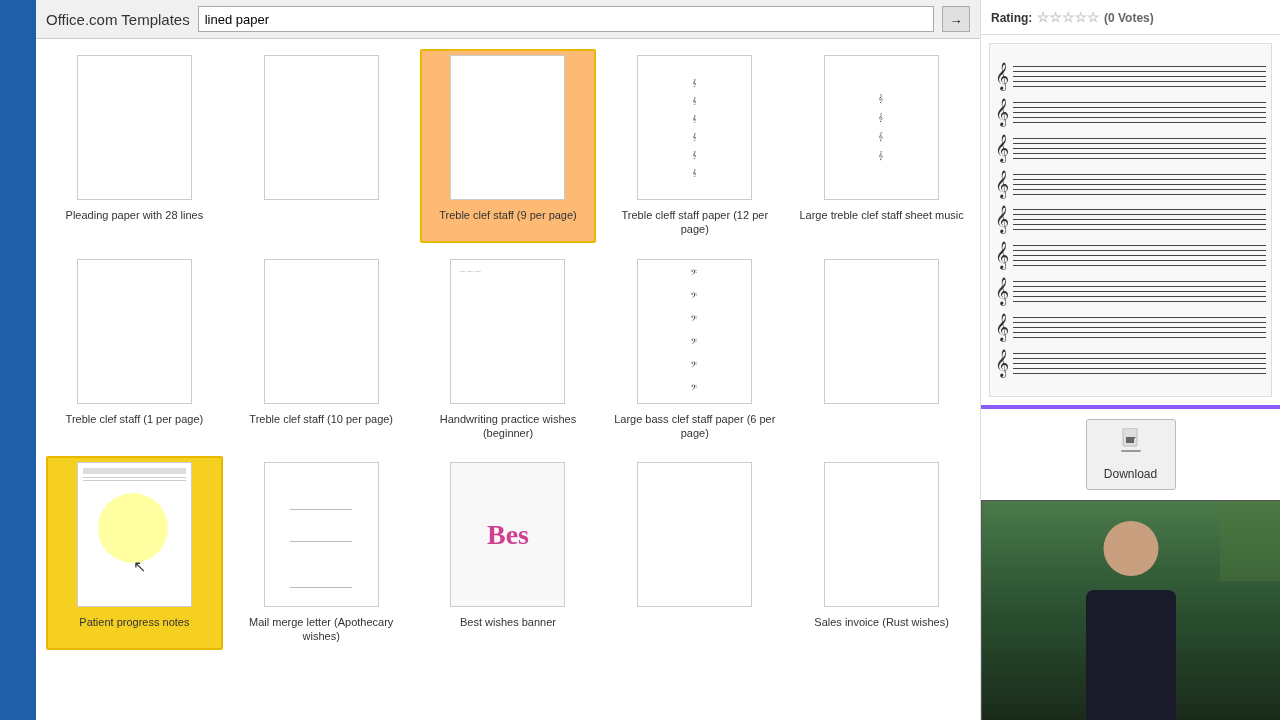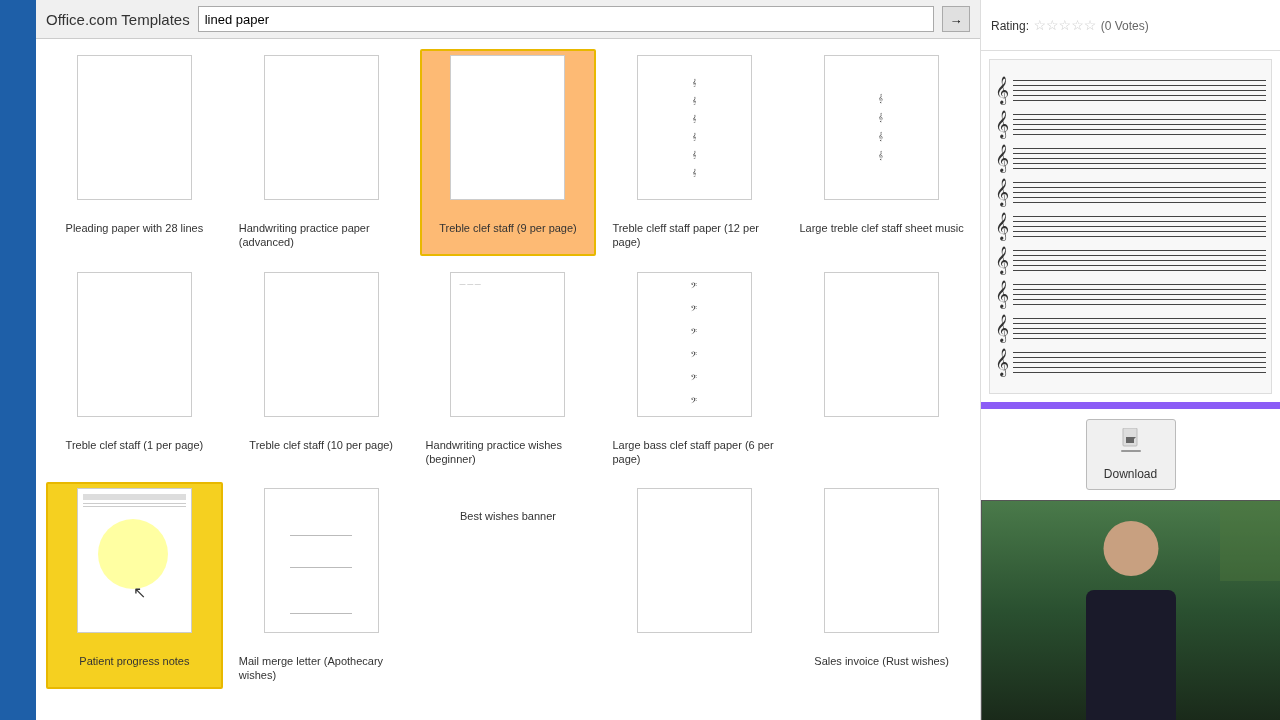--- a/index.html
+++ b/index.html
@@ -93,39 +93,40 @@
       border: 1px solid #ccc;
       display: flex;
       flex-direction: column;
       align-items: center;
       justify-content: center;
       overflow: hidden;
       position: relative;
     }
     .template-label {
       font-size: 11px;
-      text-align: left;
-      margin-top: 21px;
+      text-align: center;
+      margin-top: 8px;
       color: #333;
       line-height: 1.3;
     }
 
     
     .right-panel {
       width: 300px;
       flex-shrink: 0;
       background: #fff;
       border-left: 1px solid #ddd;
       display: flex;
       flex-direction: column;
     }
 
     .rating-section {
-      padding: 16px 10px;
+      padding: 8px 10px;
       border-bottom: 1px solid #ddd;
+      font-weight: bold;
     }
     .rating-label {
       font-size: 12px;
       color: #333;
       display: inline;
     }
     .stars {
       display: inline;
       color: #ccc;
       font-size: 14px;
@@ -176,21 +177,21 @@
       gap: 4px;
     }
     .staff-line-preview { height: 1px; background: #444; width: 100%; }
 
     
     .download-section {
       padding: 10px;
       display: flex;
       align-items: center;
       justify-content: center;
-      border-top: 7px solid #8b5cf6;
+      border-top: 4px solid #8b5cf6;
     }
     .download-btn {
       display: flex;
       flex-direction: column;
       align-items: center;
       gap: 5px;
       background: #f0f0f0;
       border: 1px solid #bbb;
       border-radius: 3px;
       padding: 8px 18px;
@@ -356,21 +357,20 @@
                 <div class="hw-line-solid"></div>
               </div>
             <div class="hw-line-set">
                 <div class="hw-line-dotted"></div>
                 <div class="hw-line-solid"></div>
                 <div class="hw-line-dotted"></div>
                 <div class="hw-line-solid"></div>
               </div>
           </div>
         </div>
-        <span class="template-label">Handwriting practice paper (advanced)</span>
       </div>
 
       <div class="template-item selected">
         <div class="template-thumb" style="background:#fff;">
           <div class="music-staff-thumb">
             <div class="staff-set">
                 <div class="s-line"></div>
                 <div class="s-line"></div>
                 <div class="s-line"></div>
                 <div class="s-line"></div>
@@ -793,20 +793,23 @@
             <div class="mm-text-line"></div>
             <div class="mm-text-line"></div>
           <div class="mm-text-line"></div>
             <div class="mm-text-line"></div>
           <div class="mm-text-line-short"></div>
         </div>
         <span class="template-label">Mail merge letter (Apothecary wishes)</span>
       </div>
 
       <div class="template-item">
+        <div class="template-thumb best-wishes-thumb">
+          <span class="bw-text">Bes</span>
+        </div>
         <span class="template-label">Best wishes banner</span>
       </div>
 
       <div class="template-item">
         <div class="template-thumb sales-invoice-green">
           <div class="sig-bar"></div>
           <div style="height:6px;background:#eee;margin-bottom:3px;"></div>
           <div class="sig-lines">
             <div class="sig-line"></div>
               <div class="sig-line"></div>

